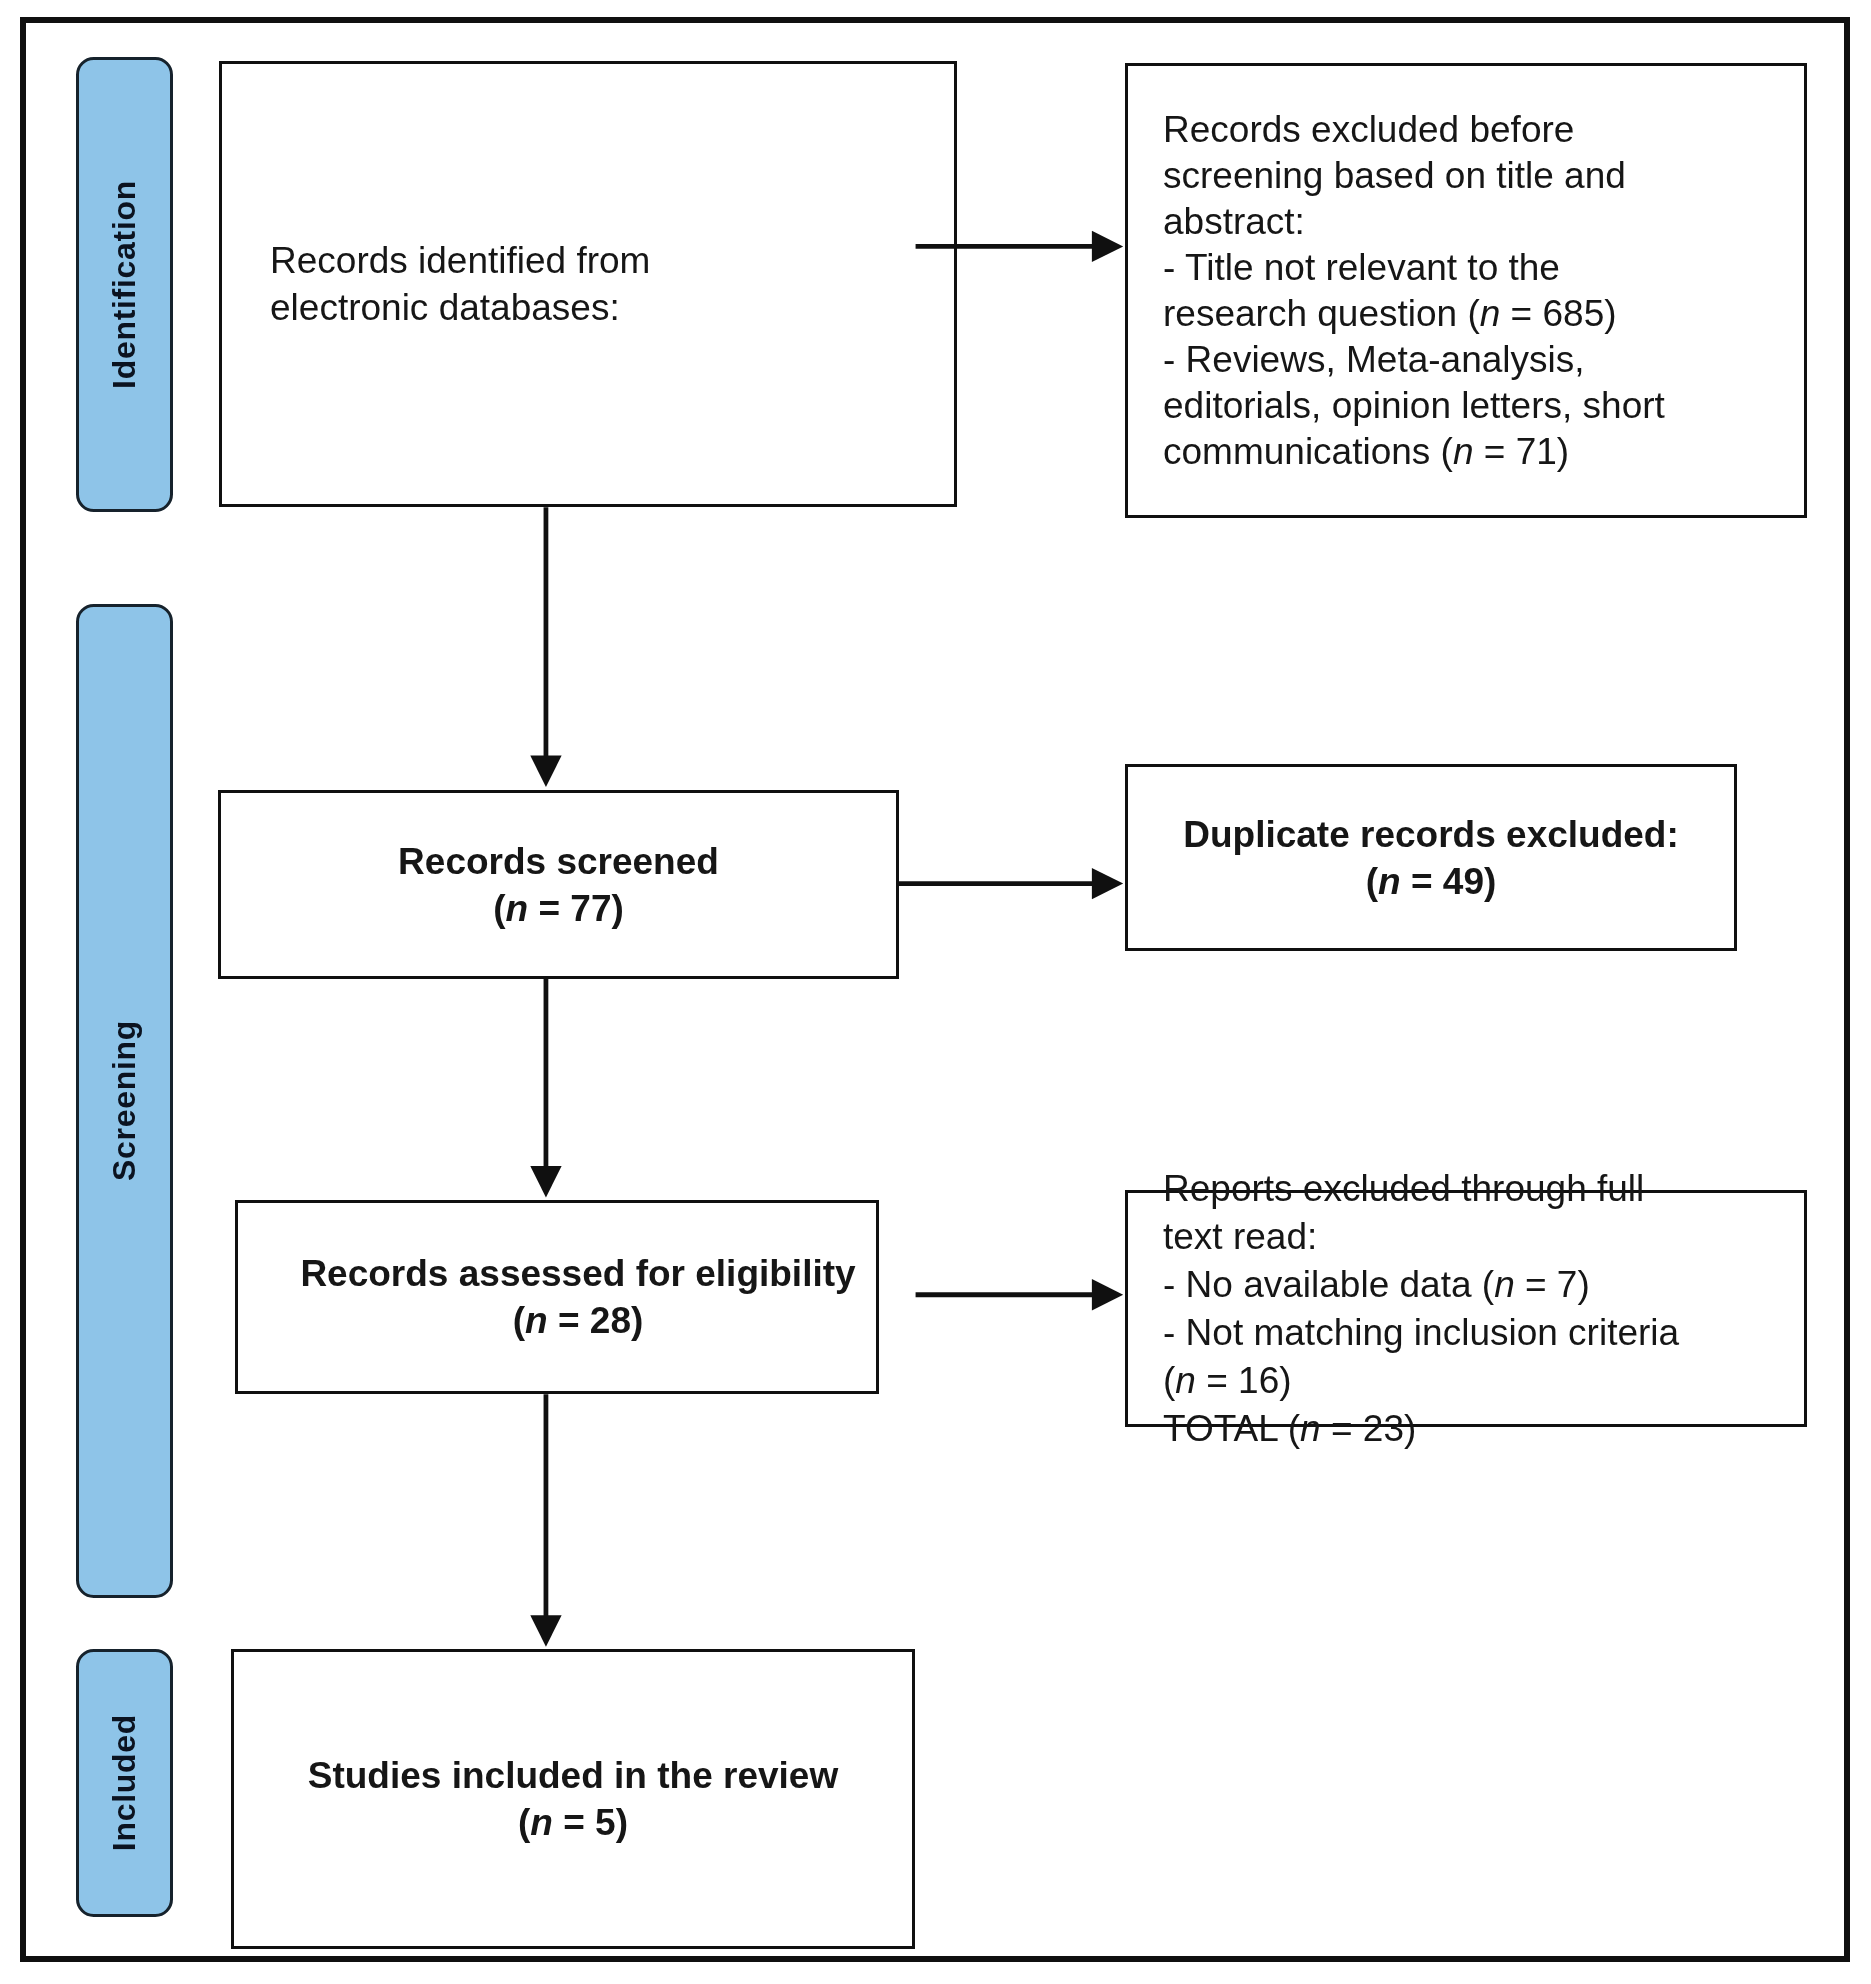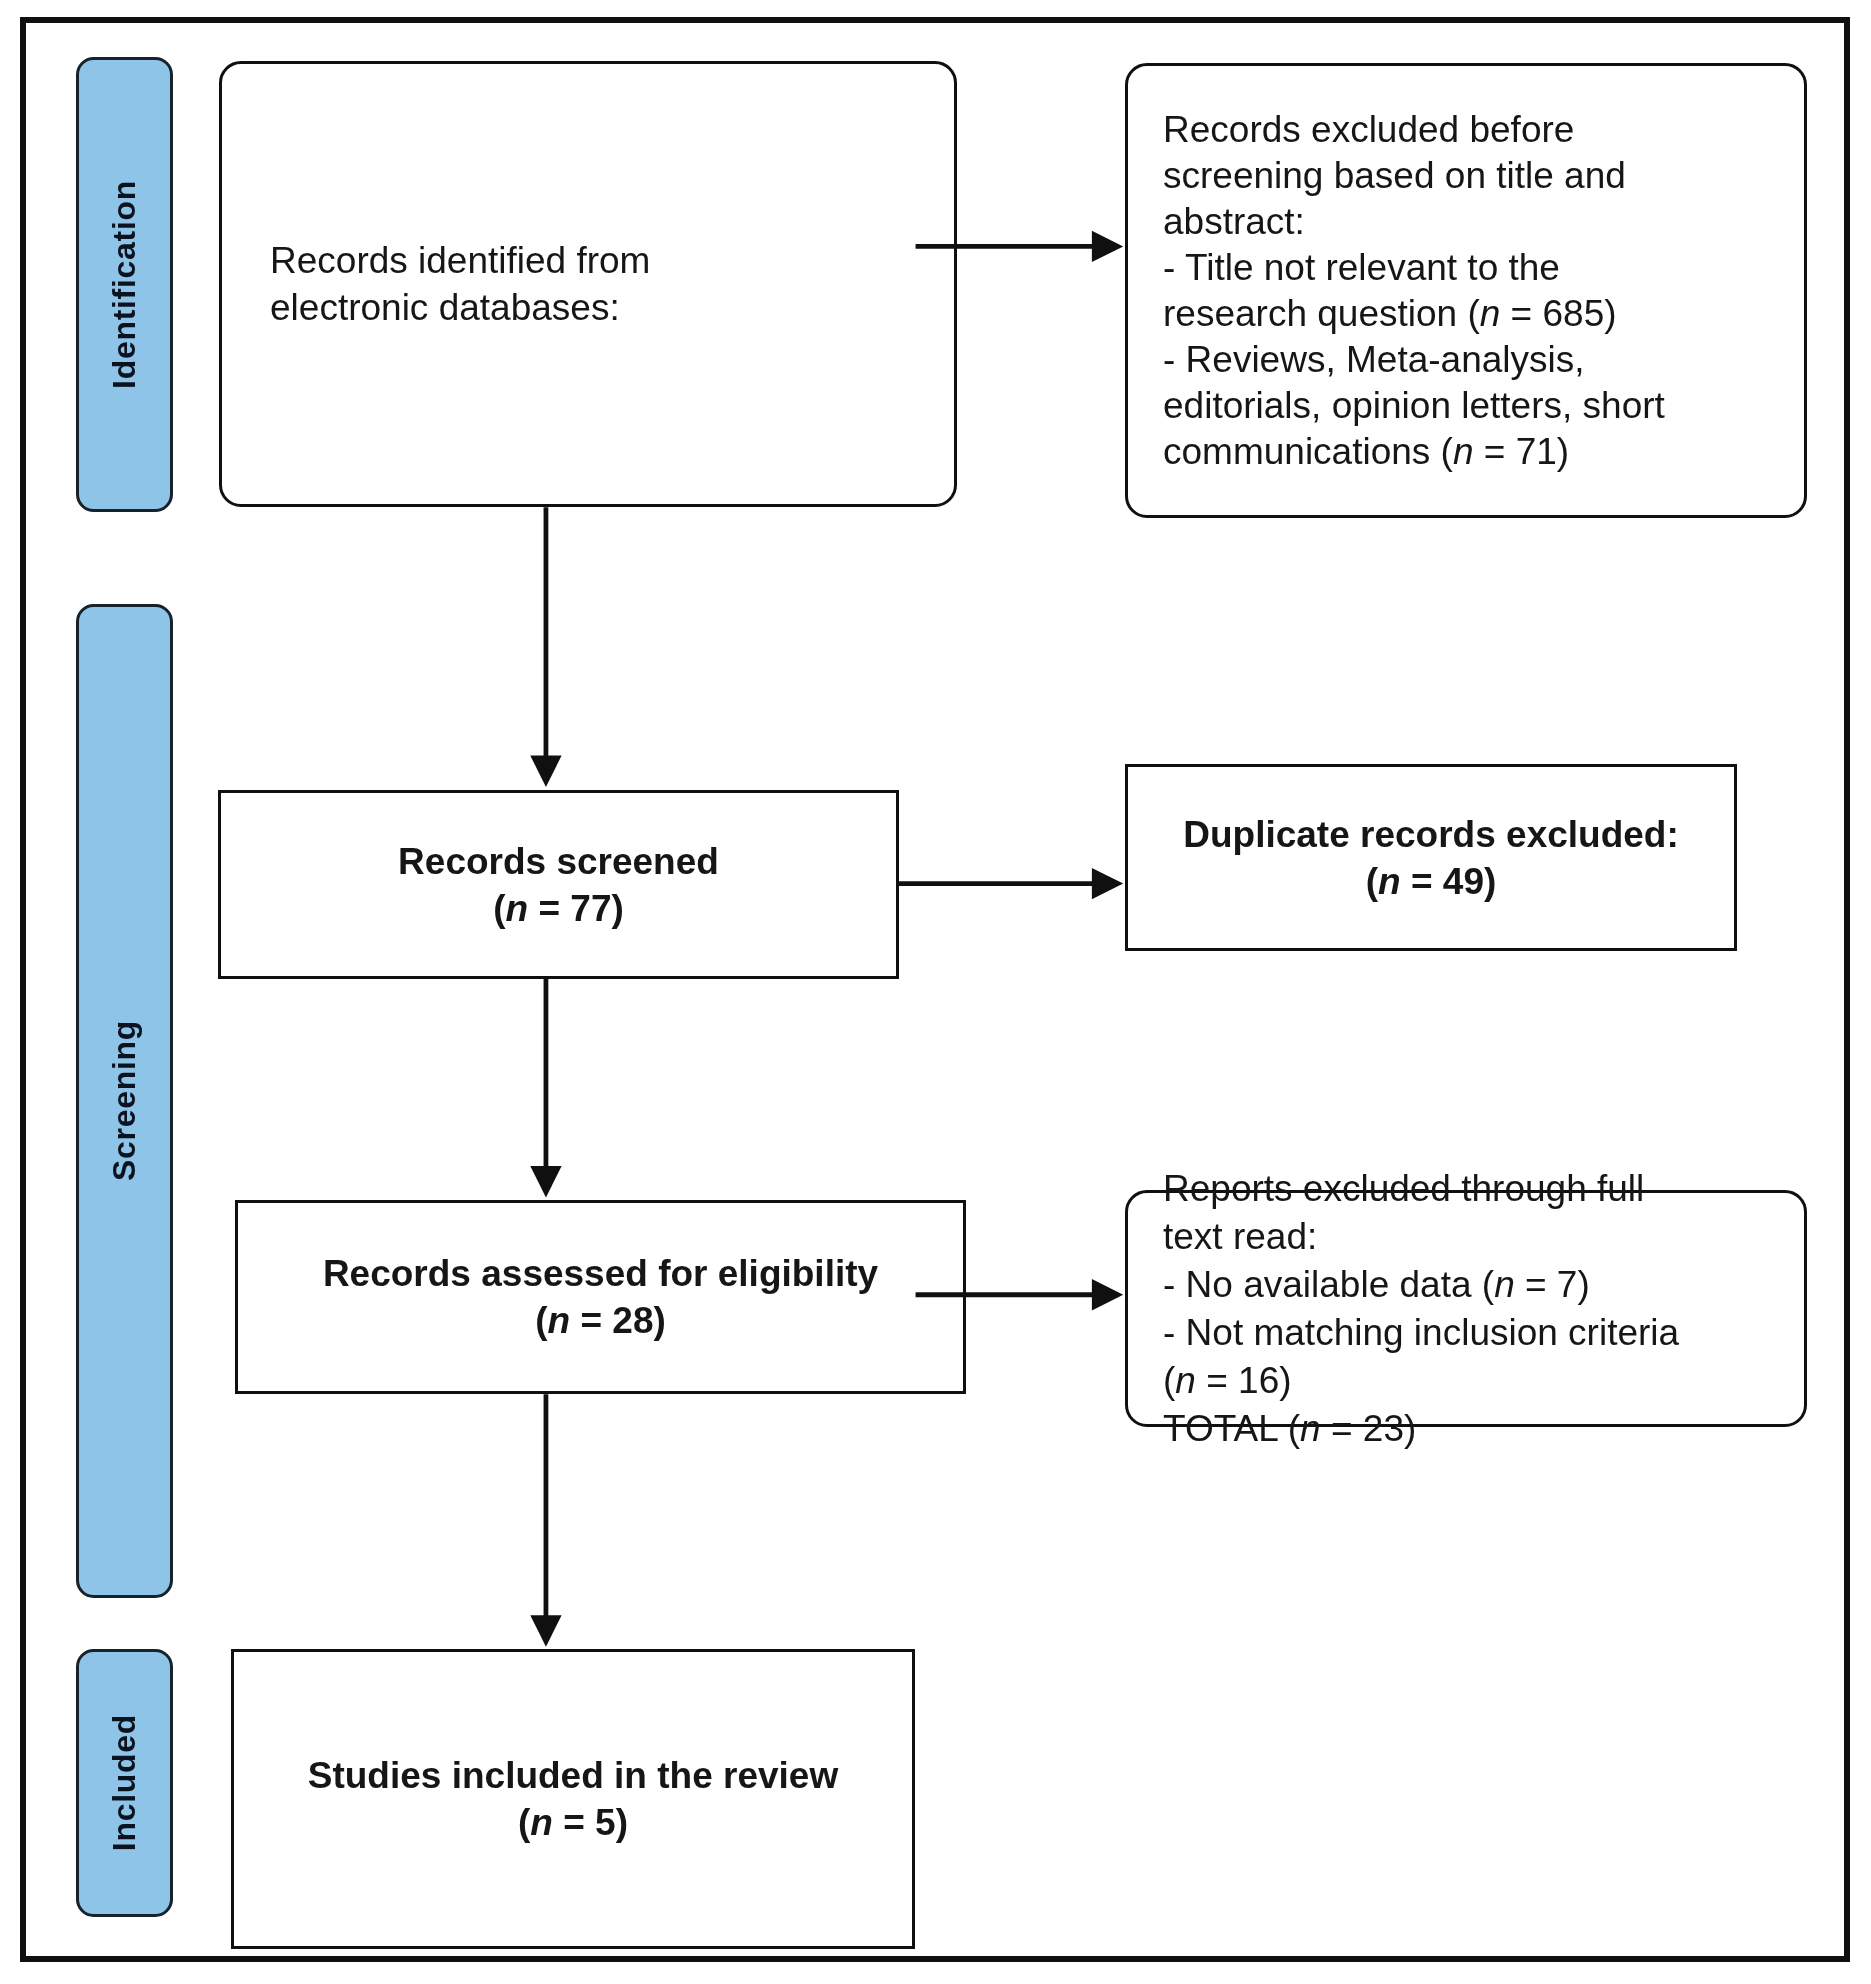--- a/index.html
+++ b/index.html
@@ -59,29 +59,29 @@
     background: #ffffff;
     border: 3.4px solid var(--box-border);
     display: flex;
     flex-direction: column;
     justify-content: center;
     font-size: 37px;
     line-height: 47px;
     color: var(--text-color);
   }
   .box .lines { white-space: pre-line; }
-  .box.align-left   { text-align: left; border-radius: 22px; }
+  .box.align-left   { text-align: left; }
   .box.align-center { text-align: center; font-weight: bold; }
   .indent       { margin-left: 65px; }
   .indent-total { margin-left: 76px; }
   #box-identified      { left: 219px;  top: 61px;   width: 738px; height: 446px; padding: 13.6px 13.6px 13.6px 48px; }
   #box-excluded-before { left: 1125px; top: 63px;   width: 682px; height: 455px; padding: 9.5px 16.3px 9.5px 35px; line-height: 46px; }
   #box-screened        { left: 218px;  top: 790px; width: 681px; height: 189px; padding: 6.8px 20.4px; }
   #box-duplicates      { left: 1125px; top: 764px; width: 612px; height: 187px; padding: 6.8px 20.4px; }
-  #box-assessed        { left: 235px;  top: 1200px; width: 731px; height: 194px; padding: 6.8px 20.4px; }
+  #box-assessed        { left: 235px;  top: 1200px; width: 644px; height: 194px; padding: 6.8px 20.4px; align-items: flex-end; }
   #box-reports         { left: 1125px; top: 1190px; width: 682px; height: 237px; padding: 11px 28px 11px 35px; line-height: 48px; }
   #box-included        { left: 231px;  top: 1649px; width: 684px; height: 300px; padding: 6.8px 20.4px; }
   
   #arrow-layer {
     position: absolute;
     left: 0; top: 0;
     width: 1872px; height: 1985px;
     pointer-events: none;
   }
   #arrow-layer line    { stroke: #101010; stroke-width: 7; }

